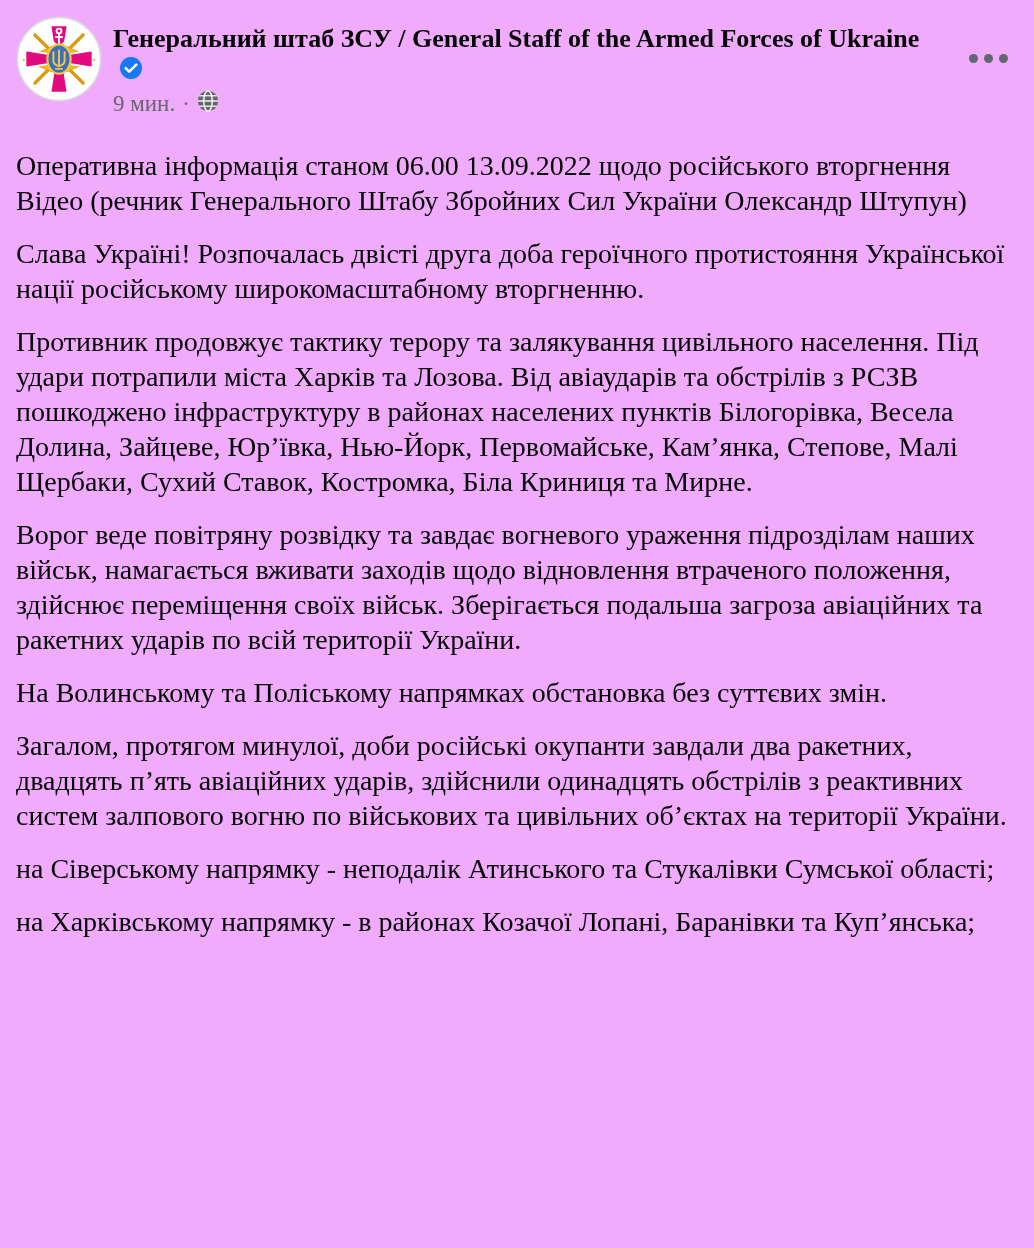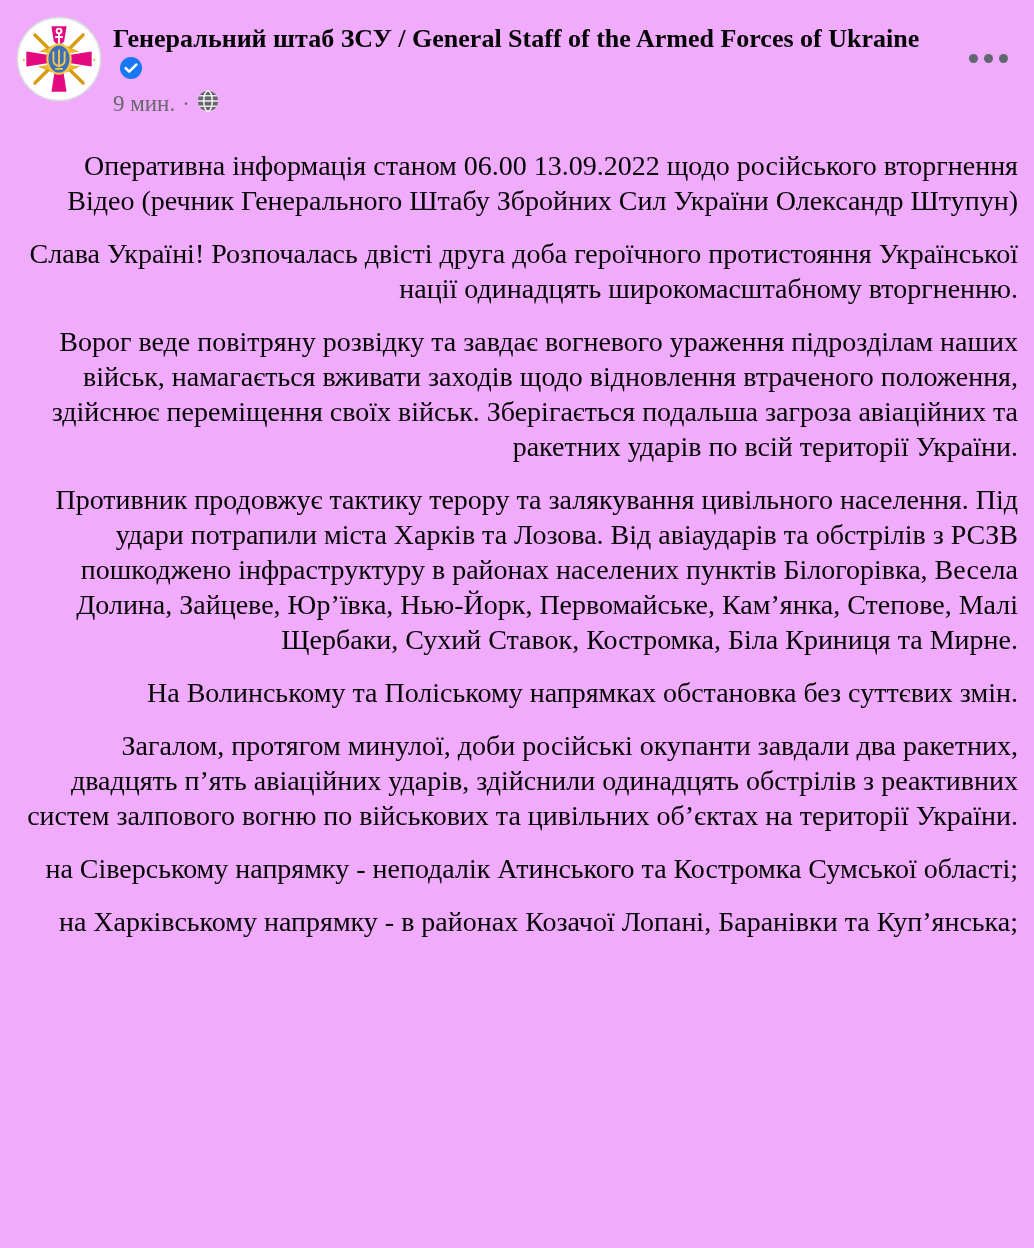--- a/index.html
+++ b/index.html
@@ -84,21 +84,20 @@
   
   .post-body {
     padding: 30px 16px 0 16px;
   }
   .post-body p {
     font-size: 28px;
     line-height: 35px;
     color: #050505;
     margin: 0 0 18px 0;
     white-space: pre-wrap;
-    text-align: right;
   }
 </style>
 </head>
 <body>
 
 <div class="post">
 
   <div class="post-header">
 
     <a class="avatar-link">
@@ -167,23 +166,23 @@
       <span class="dots">
         <i></i>
           <i></i>
           <i></i>
       </span>
     </button>
   </div>
 
   <div class="post-body">
     <p>Оперативна інформація станом 06.00 13.09.2022 щодо російського вторгнення Відео (речник Генерального Штабу Збройних Сил України Олександр Штупун)</p>
-    <p>Слава Україні! Розпочалась двісті друга доба героїчного протистояння Української нації одинадцять широкомасштабному вторгненню.</p>
+    <p>Слава Україні! Розпочалась двісті друга доба героїчного протистояння Української нації російському широкомасштабному вторгненню.</p>
+    <p>Противник продовжує тактику терору та залякування цивільного населення. Під удари потрапили міста Харків та Лозова. Від авіаударів та обстрілів з РСЗВ пошкоджено інфраструктуру в районах населених пунктів Білогорівка, Весела Долина, Зайцеве, Юр’ївка, Нью-Йорк, Первомайське, Кам’янка, Степове, Малі Щербаки, Сухий Ставок, Костромка, Біла Криниця та Мирне.</p>
     <p>Ворог веде повітряну розвідку та завдає вогневого ураження підрозділам наших військ, намагається вживати заходів щодо відновлення втраченого положення, здійснює переміщення своїх військ. Зберігається подальша загроза авіаційних та ракетних ударів по всій території України.</p>
-    <p>Противник продовжує тактику терору та залякування цивільного населення. Під удари потрапили міста Харків та Лозова. Від авіаударів та обстрілів з РСЗВ пошкоджено інфраструктуру в районах населених пунктів Білогорівка, Весела Долина, Зайцеве, Юр’ївка, Нью-Йорк, Первомайське, Кам’янка, Степове, Малі Щербаки, Сухий Ставок, Костромка, Біла Криниця та Мирне.</p>
     <p>На Волинському та Поліському напрямках обстановка без суттєвих змін.</p>
     <p>Загалом, протягом минулої, доби російські окупанти завдали два ракетних, двадцять п’ять авіаційних ударів, здійснили одинадцять обстрілів з реактивних систем залпового вогню по військових та цивільних об’єктах на території України.</p>
-    <p>на Сіверському напрямку - неподалік Атинського та Костромка Сумської області;</p>
+    <p>на Сіверському напрямку - неподалік Атинського та Стукалівки Сумської області;</p>
     <p>на Харківському напрямку - в районах Козачої Лопані, Баранівки та Куп’янська;</p>
 
   </div>
 
 </div>
 
 </body></html>

